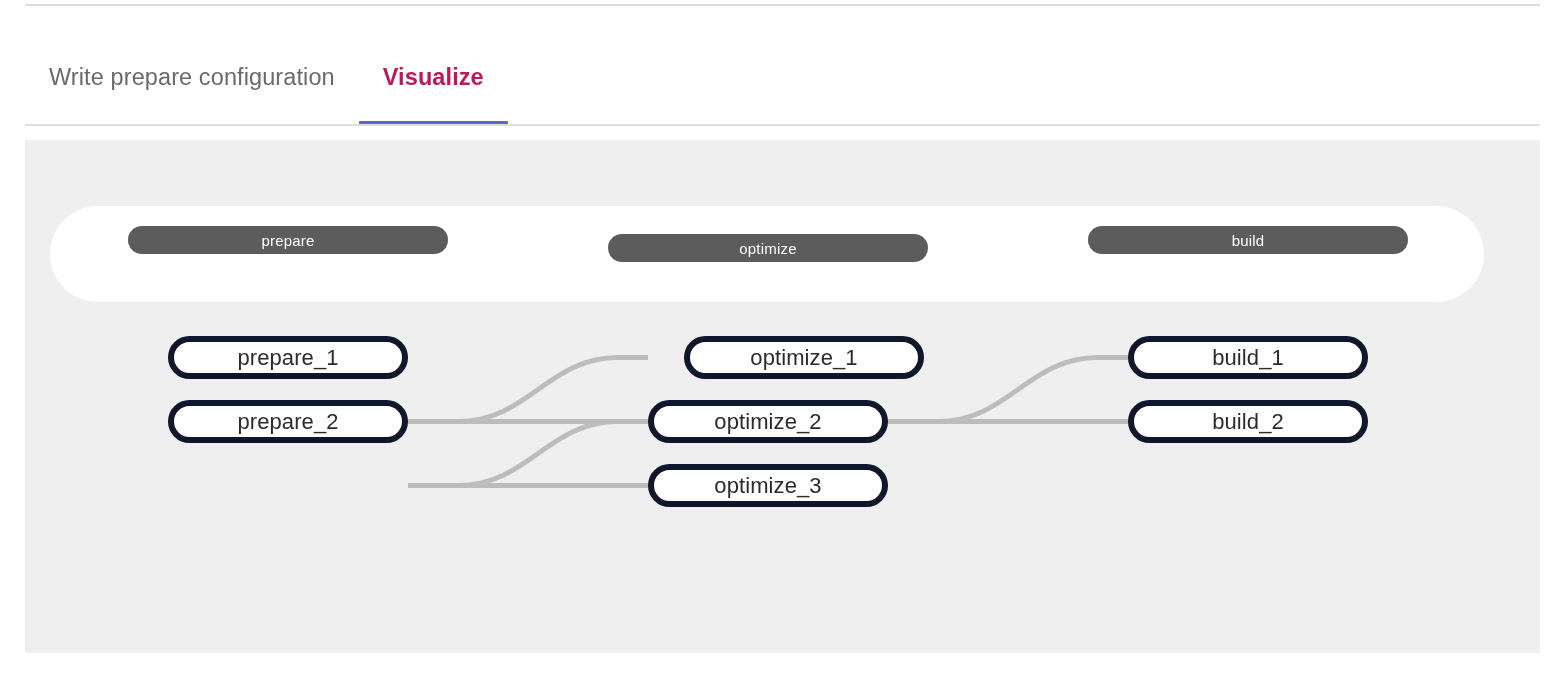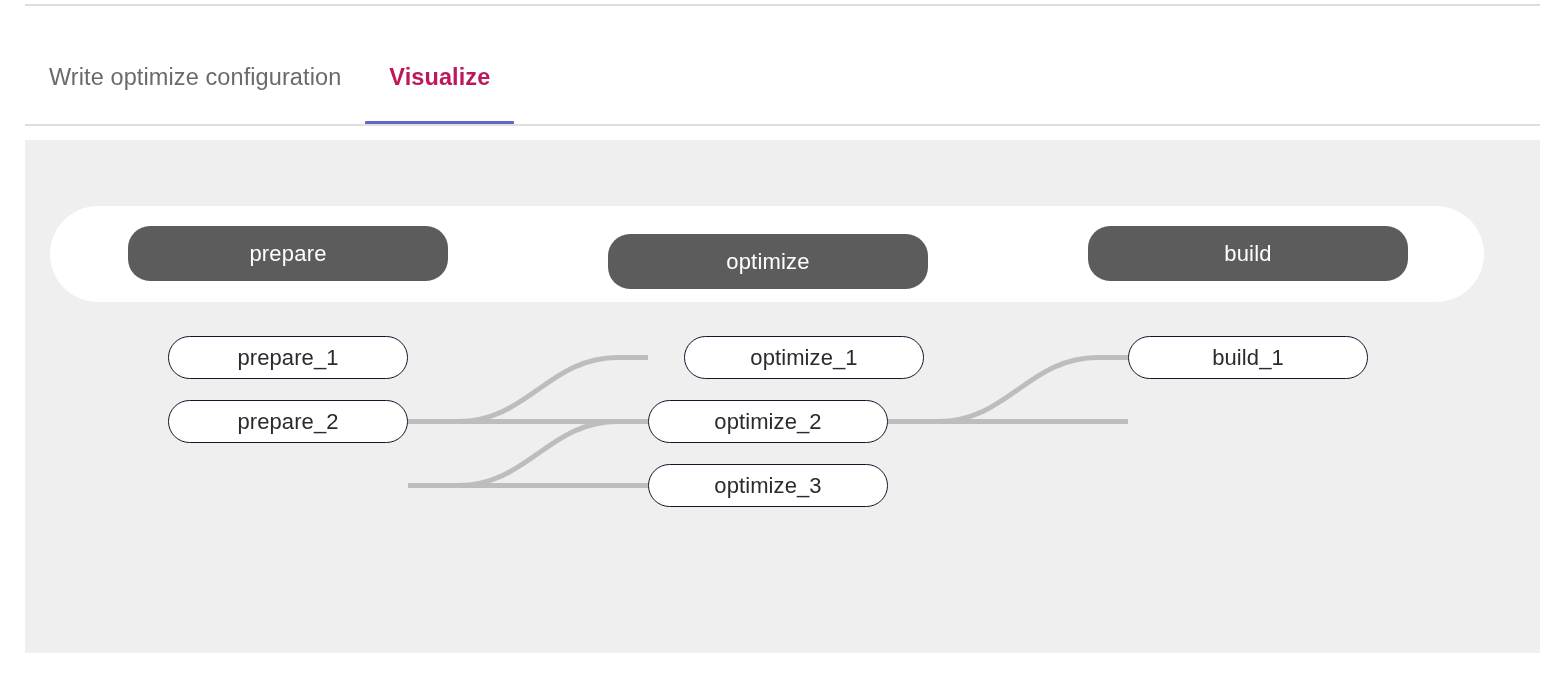--- a/index.html
+++ b/index.html
@@ -109,49 +109,49 @@
     left: 25px;
     top: 66px;
     width: 1434px;
     height: 96px;
     background: #ffffff;
     border-radius: 48px;
   }
   .stage-pill {
     position: absolute;
     top: 86px;
-    height: 55px;
+    height: 28px;
     background: #5c5c5c;
     border-radius: 22px;
     display: flex;
     align-items: center;
     justify-content: center;
     color: #ffffff;
-    font-size: 22px;
+    font-size: 15px;
     letter-spacing: 0.2px;
     box-sizing: border-box;
     cursor: default;
   }
 
   
   .edges {
     position: absolute;
     left: 0;
     top: 0;
     width: 1515px;
     height: 513px;
     pointer-events: none;
   }
 
   
   .node {
     position: absolute;
     height: 43px;
     background: #ffffff;
-    border: 1px solid #0f172a;
+    border: 6px solid #0f172a;
     border-radius: 22px;
     display: flex;
     align-items: center;
     justify-content: center;
     box-sizing: border-box;
     color: #2b2b2b;
     font-size: 22px;
     letter-spacing: 0.1px;
     cursor: pointer;
     white-space: nowrap;
@@ -160,21 +160,21 @@
 </head>
 <body>
 
 <div class="page">
 
   <div class="top-rule"></div>
 
   <div class="tabbar">
     <div class="tabs">
       <div class="tab inactive">
-        <span class="tab-label">Write optimize configuration</span>
+        <span class="tab-label">Write prepare configuration</span>
       </div>
       <div class="tab active">
         <span class="tab-label">Visualize</span>
       </div>
     </div>
     <div class="tabbar-rule"></div>
   </div>
 
   <div class="canvas">
 
@@ -220,15 +220,18 @@
     <div class="node" style="left:623px; top:260px; width:240px;">
       <span>optimize_2</span>
     </div>
     <div class="node" style="left:623px; top:324px; width:240px;">
       <span>optimize_3</span>
     </div>
 
     <div class="node" style="left:1103px; top:196px; width:240px;">
       <span>build_1</span>
     </div>
+    <div class="node" style="left:1103px; top:260px; width:240px;">
+      <span>build_2</span>
+    </div>
 
   </div>
 </div>
 
 </body></html>

